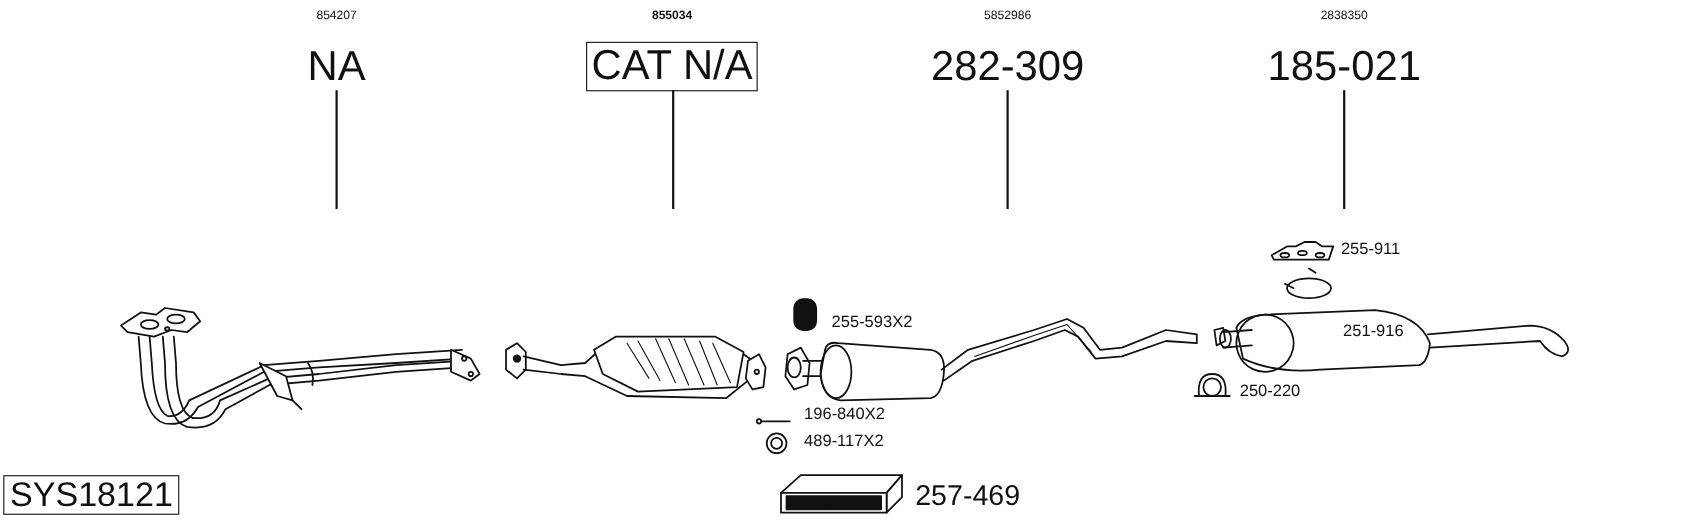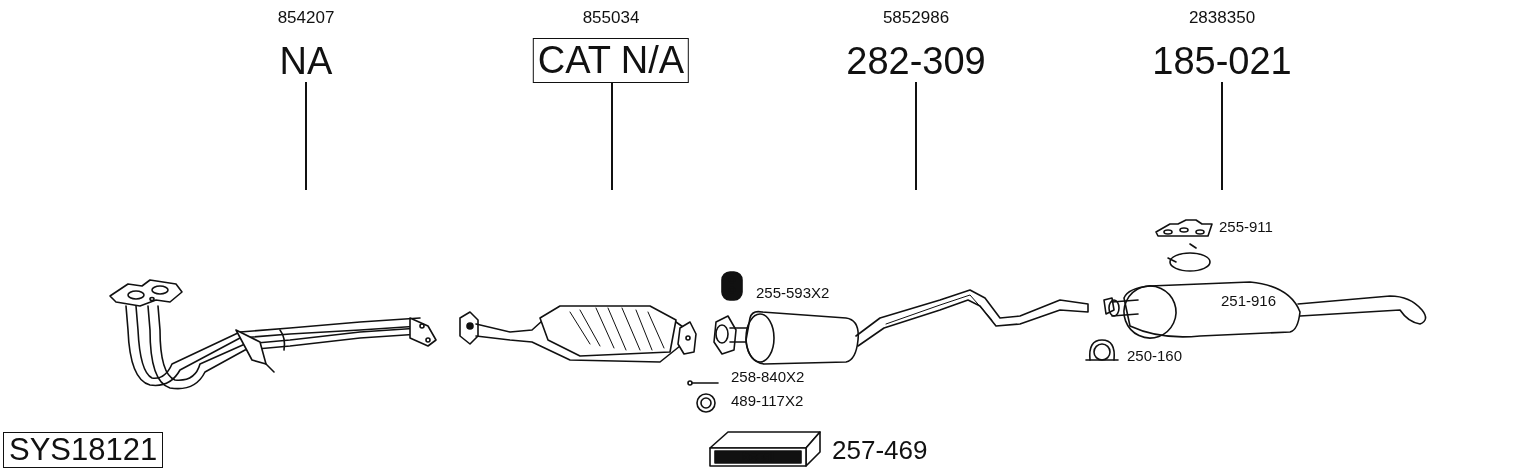--- a/index.html
+++ b/index.html
@@ -1,19 +1,19 @@
 <!DOCTYPE html>
 <html><head>
 <meta charset="utf-8">
 <style>
   html, body { margin: 0; padding: 0; background: #ffffff; }
   body { width: 1530px; height: 474px; position: relative; overflow: hidden;
          font-family: "Liberation Sans", sans-serif; color: #111; }
   .abs { position: absolute; }
-  .oe { font-size: 17px; transform: translateX(-50%); white-space: nowrap; }
+  .oe { font-size: 11px; transform: translateX(-50%); white-space: nowrap; }
   .part-no { font-size: 38px; transform: translateX(-50%); white-space: nowrap; line-height: 1; }
   .boxed { border: 1.5px solid #111; padding: 2px 4px 3px 4px; }
   .leader { width: 1.5px; background: #111; }
   .acc { font-size: 15px; white-space: nowrap; line-height: 1; }
   .sys { font-size: 31px; border: 1.5px solid #111; padding: 1px 5px 2px 5px; line-height: 1; }
   .kit { font-size: 26px; line-height: 1; white-space: nowrap; }
   svg.art { position: absolute; left: 0; top: 0; }
   svg.art * { fill: none; stroke: #111; stroke-width: 1.6; stroke-linejoin: round; stroke-linecap: round; }
   svg.art .fill-w { fill: #fff; }
   svg.art .fill-b { fill: #111; }
@@ -106,33 +106,33 @@
     <rect x="710" y="448" width="96" height="18" class="fill-w"></rect>
     <rect x="715" y="451" width="86" height="12" class="fill-b"></rect>
   </g>
   <text x="758" y="461" text-anchor="middle" fill="#fff" stroke="none" font-family="Liberation Sans, sans-serif" font-weight="bold" font-size="12">bosal</text>
 </svg>
 
 <div class="abs oe" style="left:306px; top:8px;">854207</div>
 <div class="abs part-no" style="left:306px; top:42px;">NA</div>
 <div class="abs leader" style="left:305px; top:82px; height:108px;"></div>
 
-<div class="abs oe" style="left:611px; top:8px;">855034</div>
+<div class="abs oe" style="left:611px; top:8px;font-weight:bold;">855034</div>
 <div class="abs part-no boxed" style="left:611px; top:38px;">CAT N/A</div>
 <div class="abs leader" style="left:611px; top:82px; height:108px;"></div>
 
 <div class="abs oe" style="left:916px; top:8px;">5852986</div>
 <div class="abs part-no" style="left:916px; top:42px;">282-309</div>
 <div class="abs leader" style="left:915px; top:82px; height:108px;"></div>
 
 <div class="abs oe" style="left:1222px; top:8px;">2838350</div>
 <div class="abs part-no" style="left:1222px; top:42px;">185-021</div>
 <div class="abs leader" style="left:1221px; top:82px; height:108px;"></div>
 
 <div class="abs acc" style="left:756px; top:285px;">255-593X2</div>
-<div class="abs acc" style="left:731px; top:369px;">258-840X2</div>
+<div class="abs acc" style="left:731px; top:369px;">196-840X2</div>
 <div class="abs acc" style="left:731px; top:393px;">489-117X2</div>
 <div class="abs acc" style="left:1219px; top:219px;">255-911</div>
 <div class="abs acc" style="left:1221px; top:253px;margin-top:40px;">251-916</div>
-<div class="abs acc" style="left:1127px; top:348px;">250-160</div>
+<div class="abs acc" style="left:1127px; top:348px;">250-220</div>
 
 <div class="abs kit" style="left:832px; top:437px;">257-469</div>
 <div class="abs sys" style="left:3px; top:432px;">SYS18121</div>
 
 </body></html>

